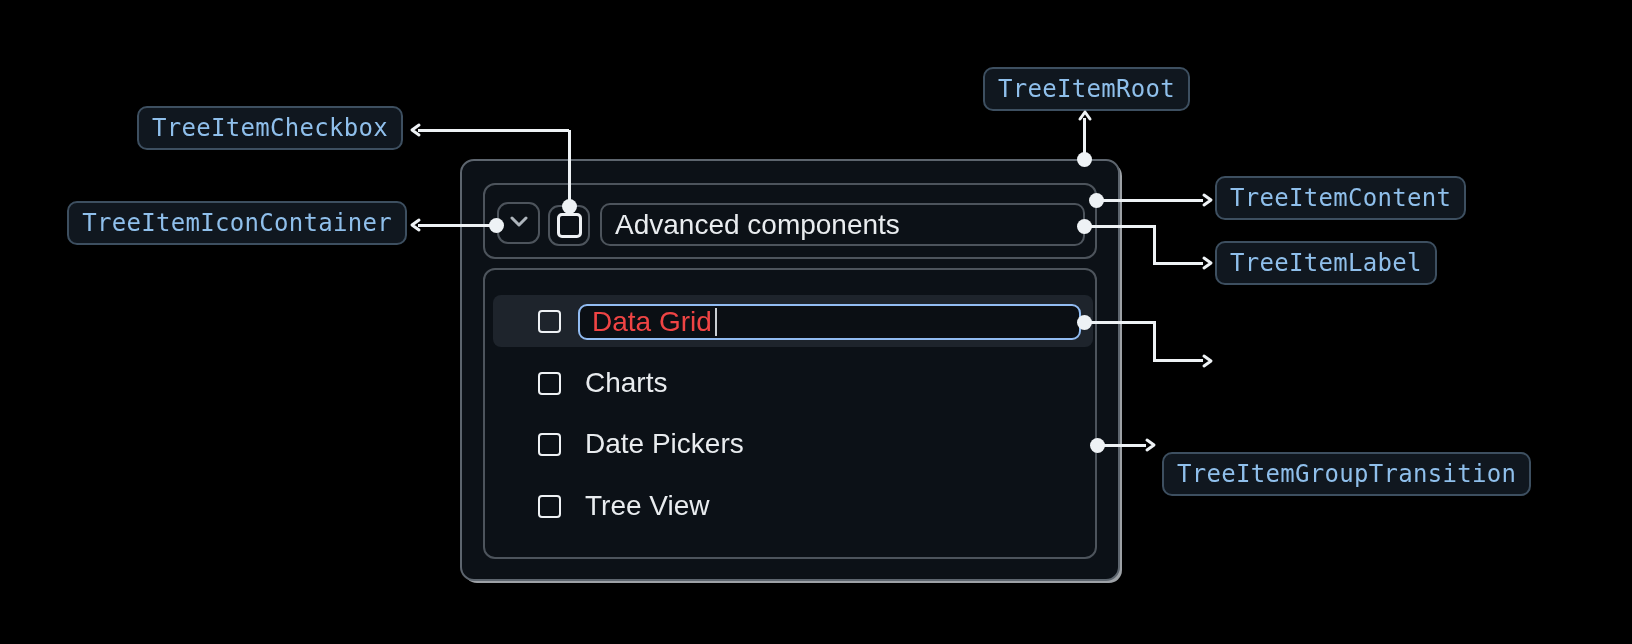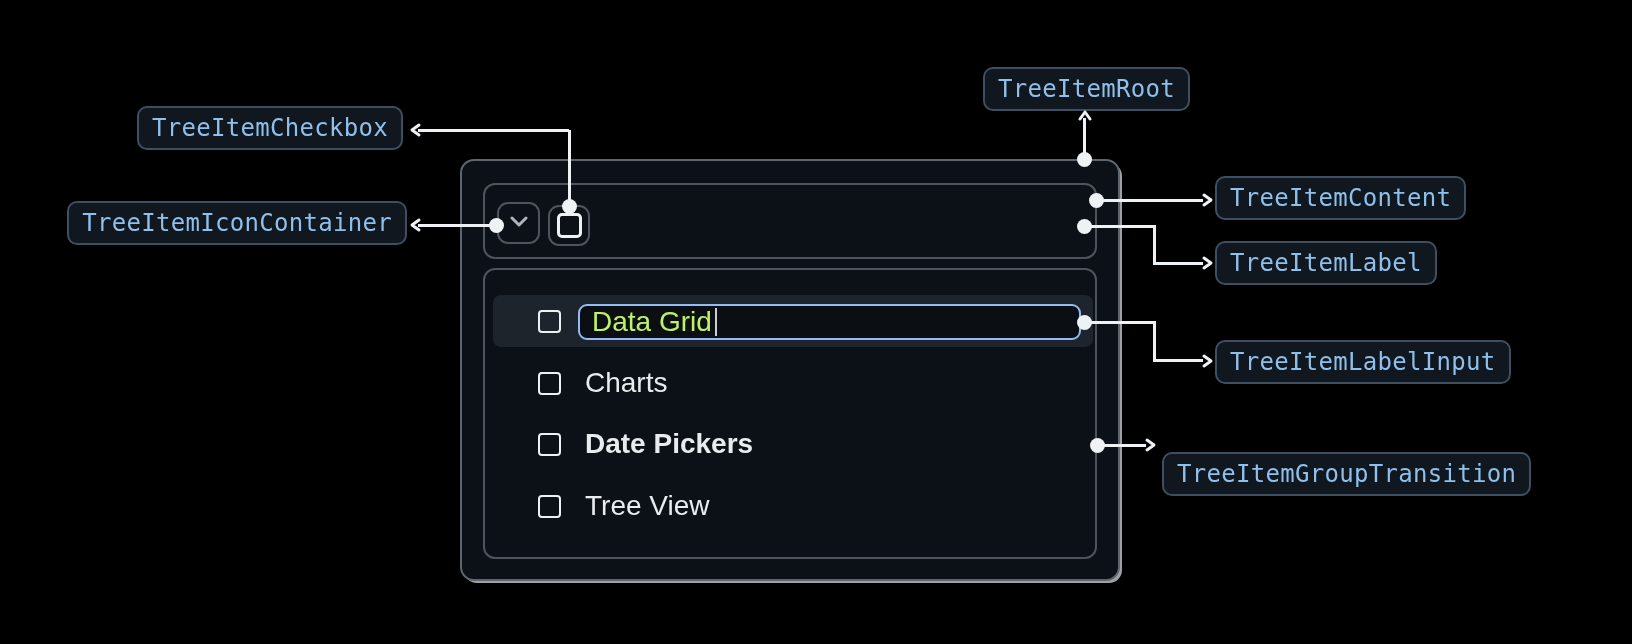--- a/index.html
+++ b/index.html
@@ -50,60 +50,60 @@
     border:2px solid #4d545c;border-radius:12px;
   }
   .tree-row{position:absolute;left:8px;width:600px;height:52px;color:#e9ecef;font-size:28px;}
   .tree-row .row-label{position:absolute;left:92px;top:0;line-height:52px;white-space:nowrap;}
   .row-checkbox{
     position:absolute;left:45px;top:15px;width:23px;height:23px;
     border:2.5px solid #eef1f4;border-radius:4px;background:transparent;
   }
   #row-datagrid{top:25px;background:#1e242c;border-radius:8px;}
   #row-charts{top:87px;}
-  #row-datepickers{top:148px;font-weight:bold;}
+  #row-datepickers{top:148px;}
   #row-treeview{top:210px;}
   #label-input{
     position:absolute;left:85px;top:9px;width:503px;height:36px;
     background:#0b0f14;border:2px solid #92bcf2;border-radius:9px;
-    color:#bef264;font-size:28px;line-height:32px;padding-left:12px;
+    color:#ef4444;font-size:28px;line-height:32px;padding-left:12px;
     white-space:nowrap;display:flex;align-items:center;
   }
   #label-input .caret{display:inline-block;width:2.5px;height:28px;background:#c9ced3;margin-left:3px;}
   
   .cline{position:absolute;background:#eef2f5;z-index:5;}
   .cdot{position:absolute;width:15px;height:15px;border-radius:50%;background:#eef2f5;z-index:6;}
   .ahead{position:absolute;width:20px;height:20px;z-index:6;}
   .ahead svg{display:block;}
 </style>
 </head>
 <body>
 
 <div id="stage">
 
   <div class="chip" id="chip-root">TreeItemRoot</div>
   <div class="chip" id="chip-checkbox">TreeItemCheckbox</div>
   <div class="chip" id="chip-iconcontainer">TreeItemIconContainer</div>
   <div class="chip" id="chip-content">TreeItemContent</div>
   <div class="chip" id="chip-label">TreeItemLabel</div>
-  <div class="chip" id="chip-labelinput">TreeItemLabelInput</div>
   <div class="chip" id="chip-grouptransition">TreeItemGroupTransition</div>
 
   <div id="root-box">
     <div id="content-row">
       <div class="icon-btn" id="chevron-btn">
         <span>
           <svg width="20" height="12" viewBox="0 0 20 12">
               <path d="M3 2 L10 9 L17 2" fill="none" stroke="#aeb5bc" stroke-width="3" stroke-linecap="round" stroke-linejoin="round"></path>
             </svg>
         </span>
       </div>
       <div class="icon-btn" id="header-checkbox">
         <span class="box"></span>
       </div>
+      <div id="label-box">Advanced components</div>
     </div>
 
     <div id="group-box">
       <div class="tree-row" id="row-datagrid">
         <span class="row-checkbox"></span>
         <div id="label-input">
           <span>Data Grid</span>
           <span class="caret"></span>
         </div>
       </div>

